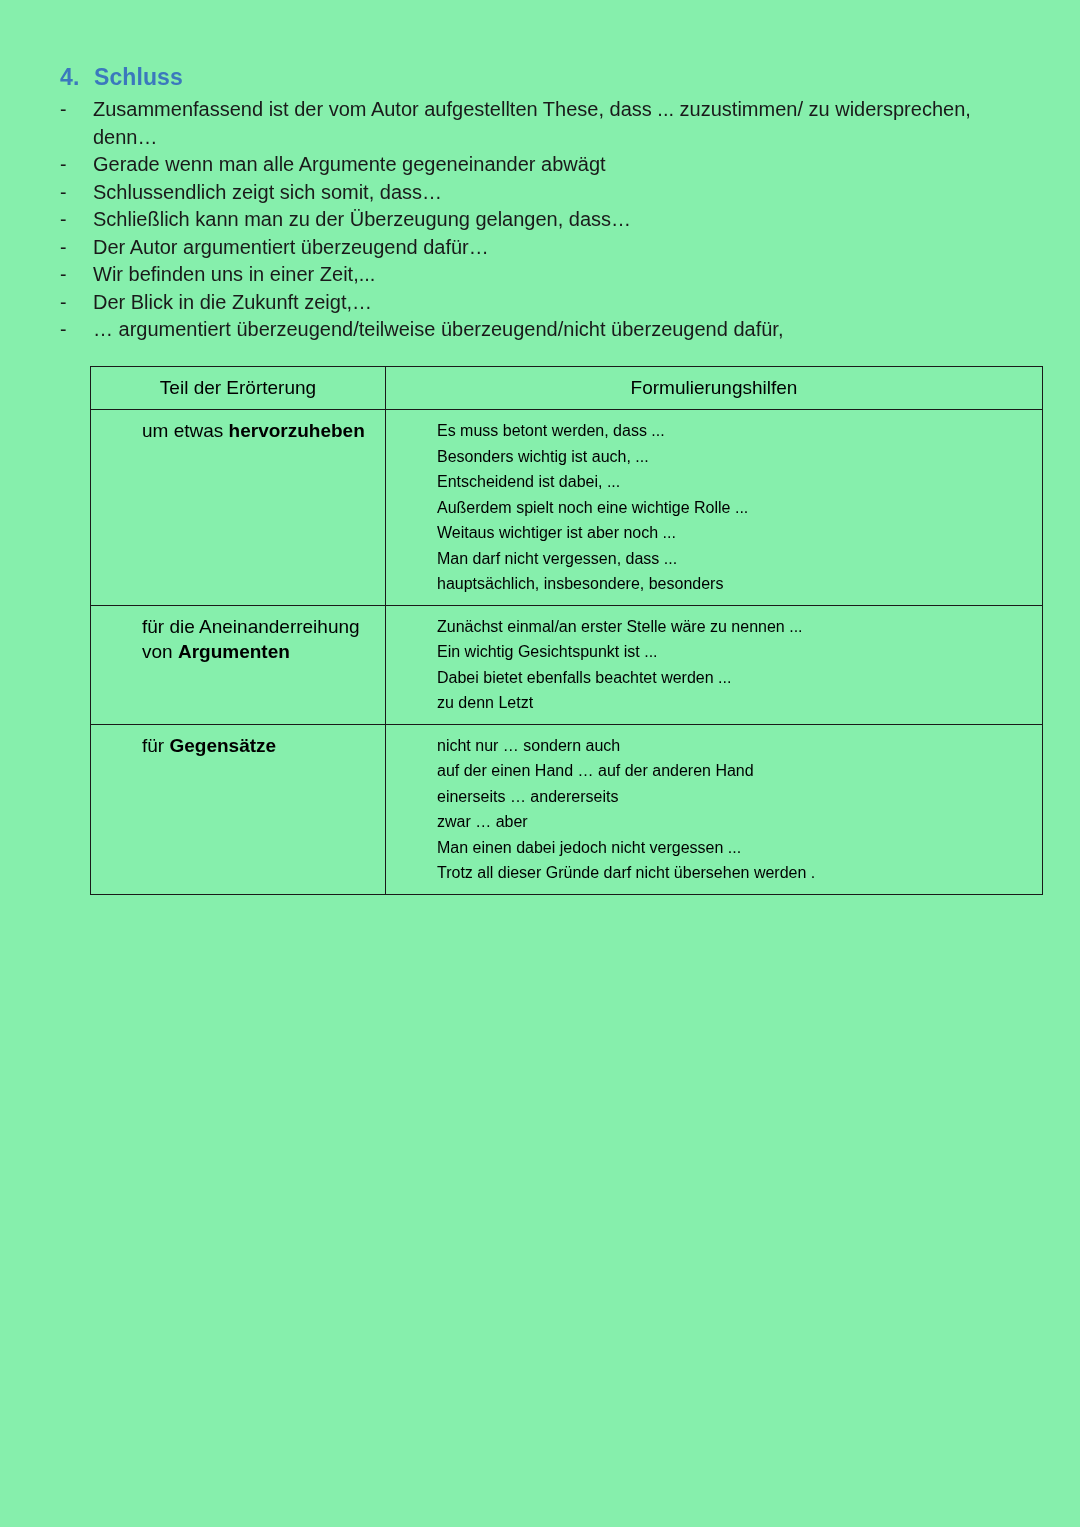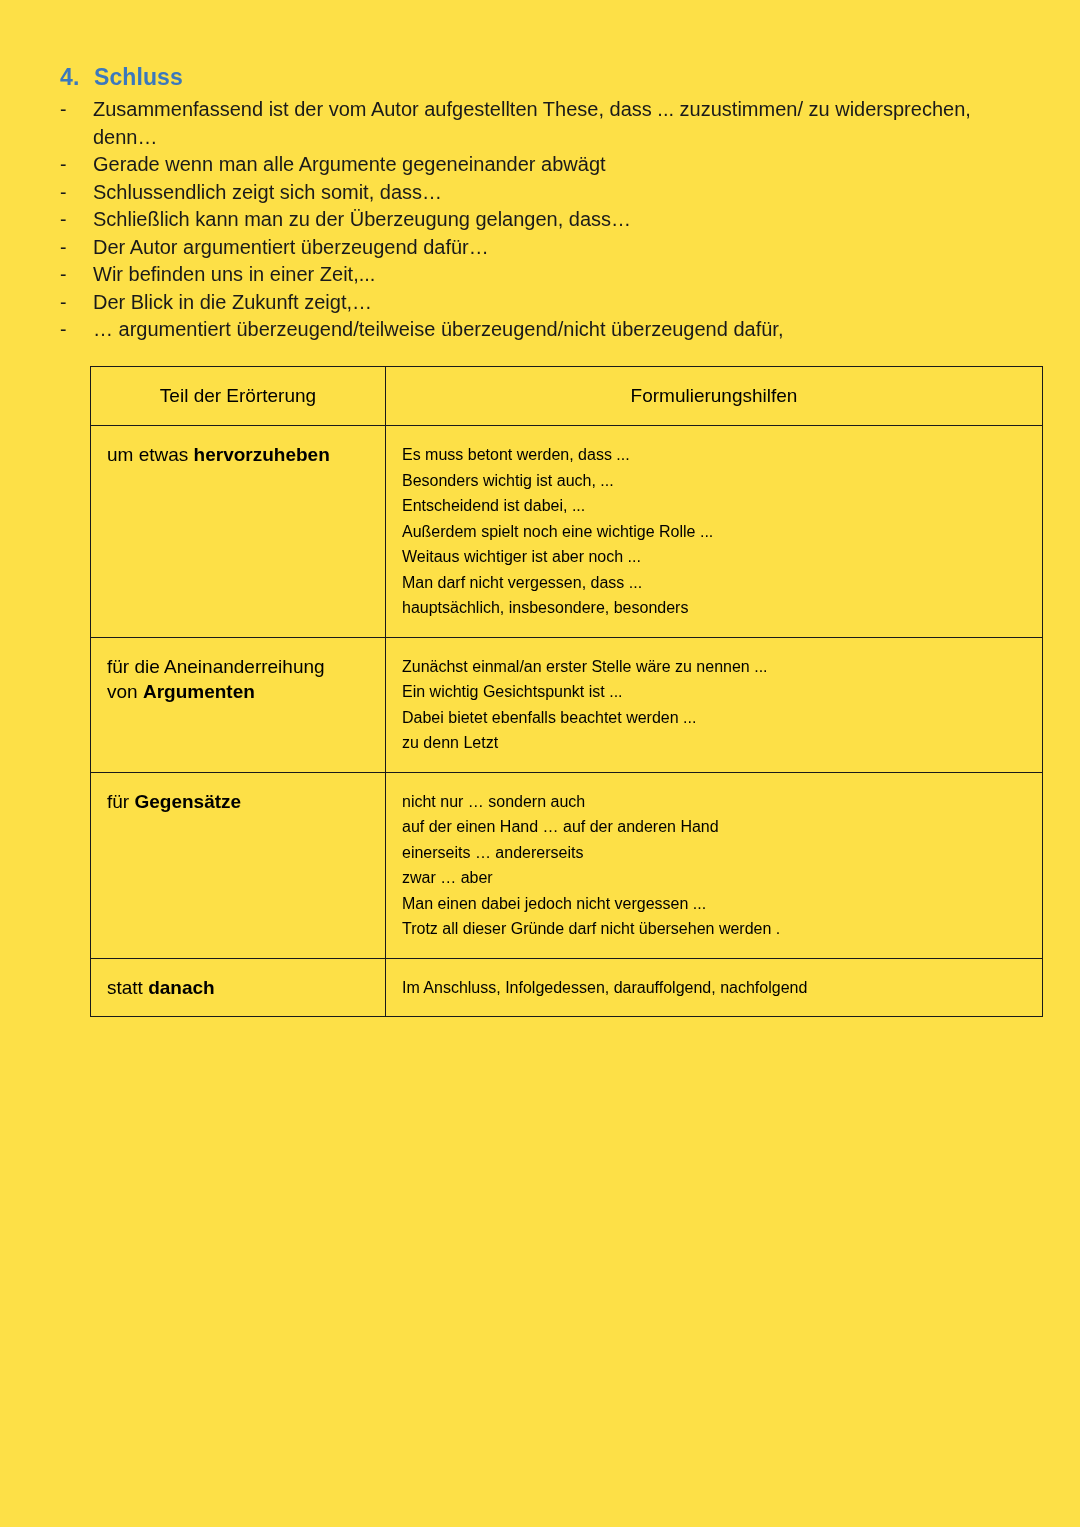--- a/index.html
+++ b/index.html
@@ -12,21 +12,21 @@
     height: 1527px;
     font-family: "Liberation Sans", sans-serif;
     color: #000000;
     -webkit-font-smoothing: antialiased;
   }
 
   .page {
     position: relative;
     width: 1080px;
     height: 1527px;
-    background: #fde047;
+    background: #86efac;
     overflow: hidden;
   }
 
   
   .section-heading {
     position: absolute;
     left: 60px;
     top: 64px;
     font-size: 23px;
     font-weight: bold;
@@ -73,21 +73,21 @@
     width: 952px;
   }
   table.phrase-table {
     border-collapse: collapse;
     width: 952px;
     table-layout: fixed;
   }
   table.phrase-table td,
   table.phrase-table th {
     border: 1.6px solid #1a1a1a;
-    padding: 16px;
+    padding: 8px;
     vertical-align: top;
     font-weight: normal;
   }
   .col-left  { width: 295px; }
   .col-right { width: 657px; }
 
   thead th {
     text-align: center;
     font-size: 19px;
     line-height: 26px;
@@ -97,21 +97,21 @@
   td.cat-cell {
     padding: 3px 6px 6px 10px;
     font-size: 19px;
     line-height: 25.5px;
   }
   td.phr-cell {
     padding: 3px 6px 6px 10px;
     font-size: 16px;
     line-height: 25.5px;
   }
-  .ln { display: block; white-space: nowrap; }
+  .ln { display: block; white-space: nowrap; margin-left: 43px; }
   .b { font-weight: bold; }
 </style>
 </head>
 <body>
 
 <div class="page">
 
   <div class="section-heading">
     <span class="num">4.</span><span>Schluss</span>
   </div>
@@ -196,25 +196,17 @@
             </td>
             <td class="phr-cell">
               <span class="ln">nicht nur … sondern auch</span>
               <span class="ln">auf der einen Hand … auf der anderen Hand</span>
               <span class="ln">einerseits … andererseits</span>
               <span class="ln">zwar … aber</span>
               <span class="ln">Man einen dabei jedoch nicht vergessen ...</span>
               <span class="ln">Trotz all dieser Gründe darf nicht übersehen werden .</span>
             </td>
           </tr>
-          <tr>
-            <td class="cat-cell">
-              <span class="ln"><span>statt </span><span class="b">danach</span></span>
-            </td>
-            <td class="phr-cell">
-              <span class="ln">Im Anschluss, Infolgedessen, darauffolgend, nachfolgend</span>
-            </td>
-          </tr>
         </tbody>
     </table>
   </div>
 
 </div>
 
 </body></html>

